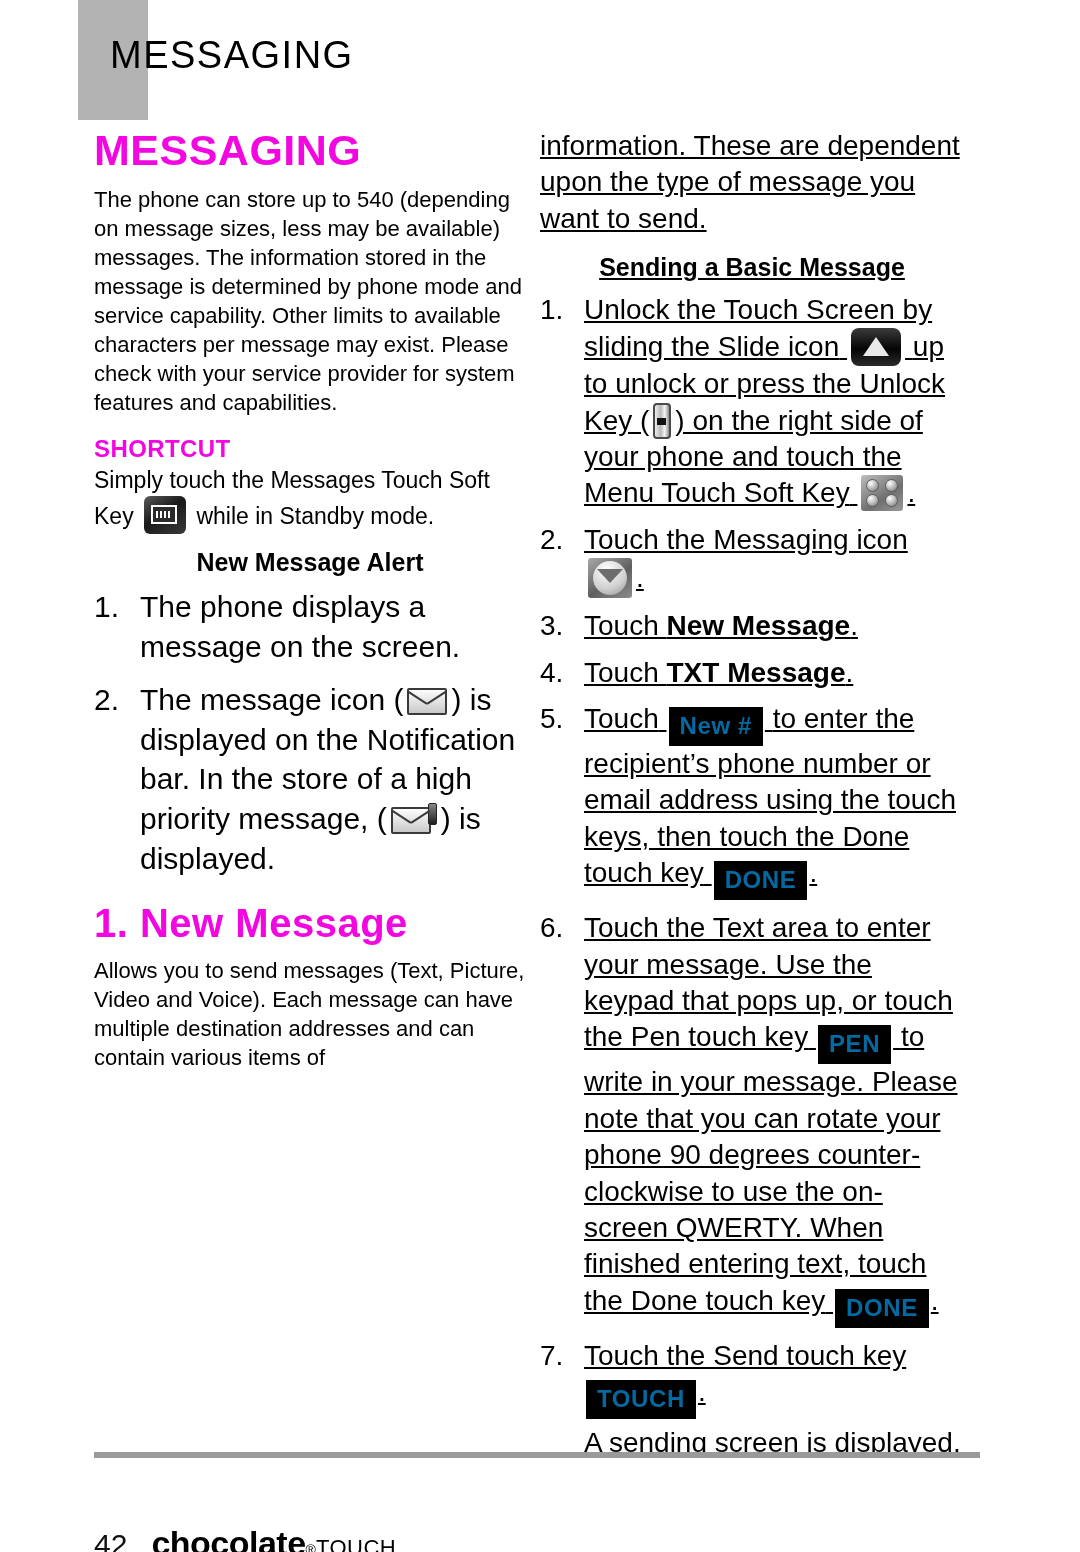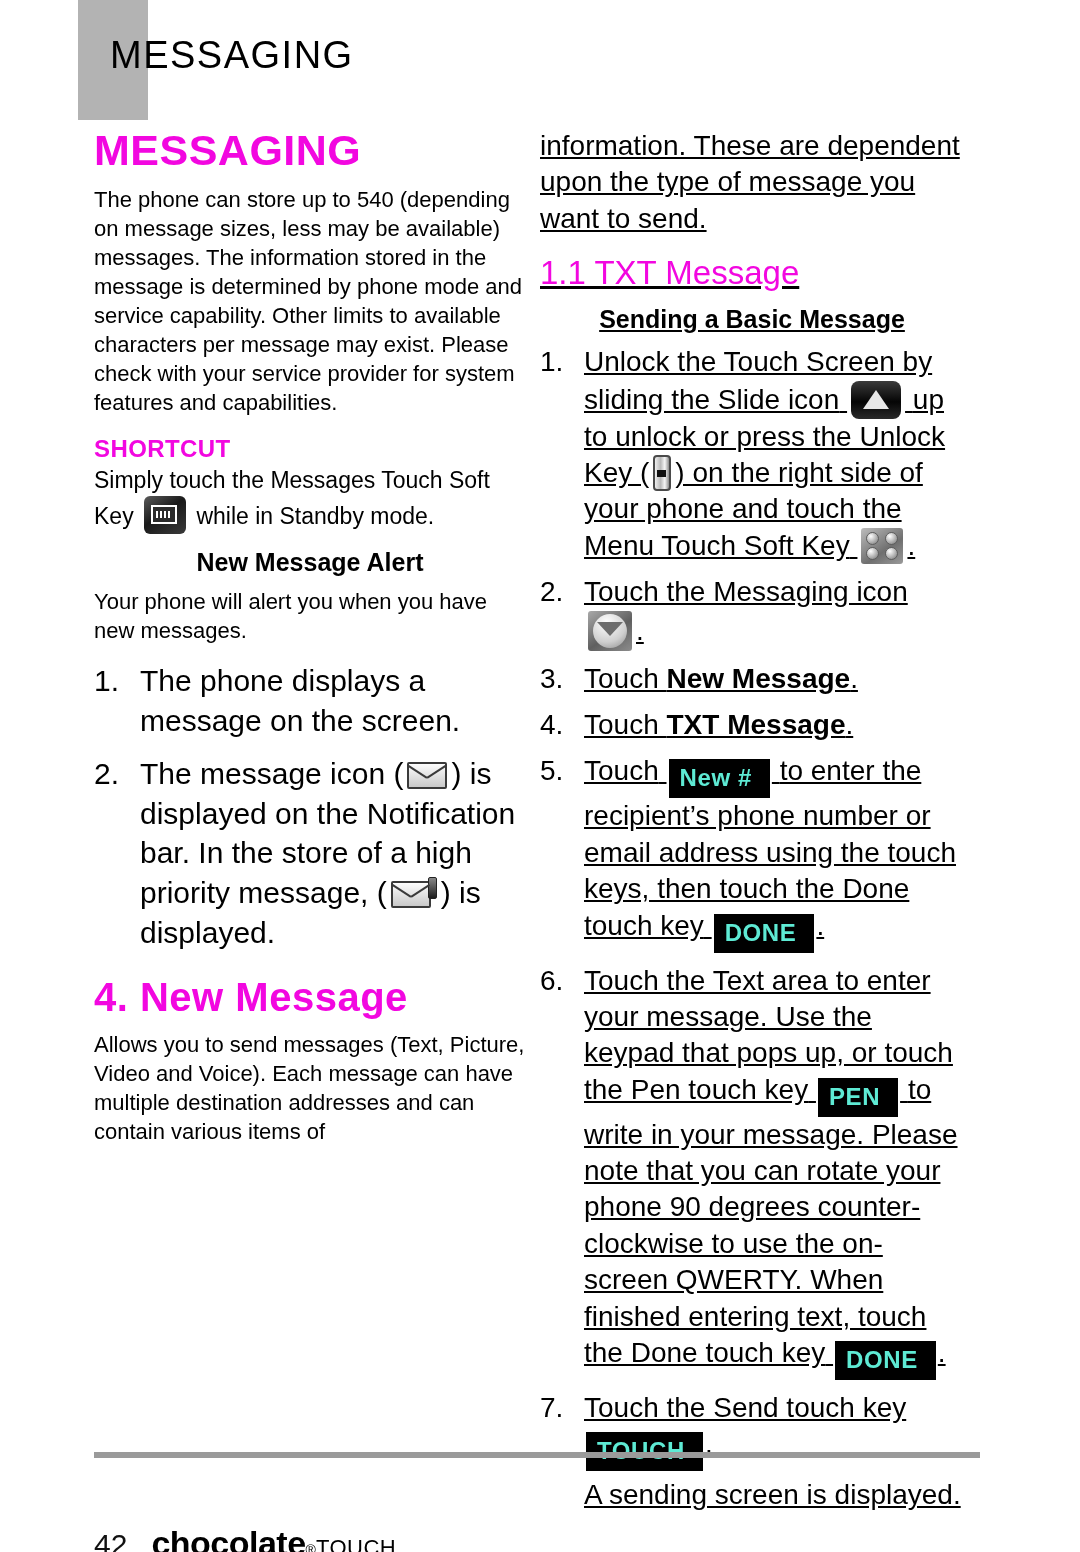--- a/index.html
+++ b/index.html
@@ -112,25 +112,25 @@
   }
   .col-right .ol li { font-size: 28px; line-height: 1.30; padding-left: 44px; margin-bottom: 10px; }
   .col-right p.body { font-size: 28px; line-height: 1.30; }
   b.inl { font-weight: 700; }
 
   
   .chip {
     display: inline-block;
     vertical-align: -6px;
     background: #000;
-    color: #5eead4;
+    color: #0369a1;
     font-weight: 700;
     font-size: 24px;
     line-height: 1;
-    padding: 7px 18px 8px 11px;
+    padding: 7px 11px 8px 11px;
     letter-spacing: 0.6px;
     margin: 0 2px;
   }
 
   
   .ico {
     display: inline-block;
     vertical-align: -8px;
     position: relative;
     margin: 0 4px;
@@ -301,43 +301,41 @@
       <div class="shortcut-label">SHORTCUT</div>
 
       <p class="small">
         <span>Simply touch the Messages Touch Soft Key</span>
         <span class="ico ico-msgkey"><span class="inner"></span></span>
         <span>while in Standby mode.</span>
       </p>
 
       <div class="h3">New Message Alert</div>
 
-      <p class="body">Your phone will alert you when you have new messages.</p>
 
       <ul class="ol">
         <li>
           <span class="num">1.</span>
           <span>The phone displays a message on the screen.</span>
         </li>
         <li>
           <span class="num">2.</span>
           <span>The message icon (</span><span class="ico ico-env"></span><span>) is displayed on the Notification bar. In the store of a high priority message, (</span><span class="ico ico-env ico-env-pri"><span class="bang"></span></span><span>) is displayed.</span>
         </li>
       </ul>
 
-      <div class="h1" style="font-size:40px;margin-top:24px;">4. New Message</div>
+      <div class="h1" style="font-size:40px;margin-top:24px;">1. New Message</div>
 
       <p class="body">Allows you to send messages (Text, Picture, Video and Voice). Each message can have multiple destination addresses and can contain various items of</p>
     </div>
 
     <div class="col col-right">
 
       <p class="body">information. These are dependent upon the type of message you want to send.</p>
 
-      <div class="h2">1.1 TXT Message</div>
 
       <div class="h3">Sending a Basic Message</div>
 
       <ul class="ol">
 
         <li>
           <span class="num">1.</span>
           <span>Unlock the Touch Screen by sliding the Slide icon</span>
           <span class="ico ico-slide"><span class="tri"></span></span>
           <span>up to unlock or press the Unlock Key (</span><span class="ico ico-unlock"><span class="dot"></span></span><span>) on the right side of your phone and touch the Menu Touch Soft Key</span>

